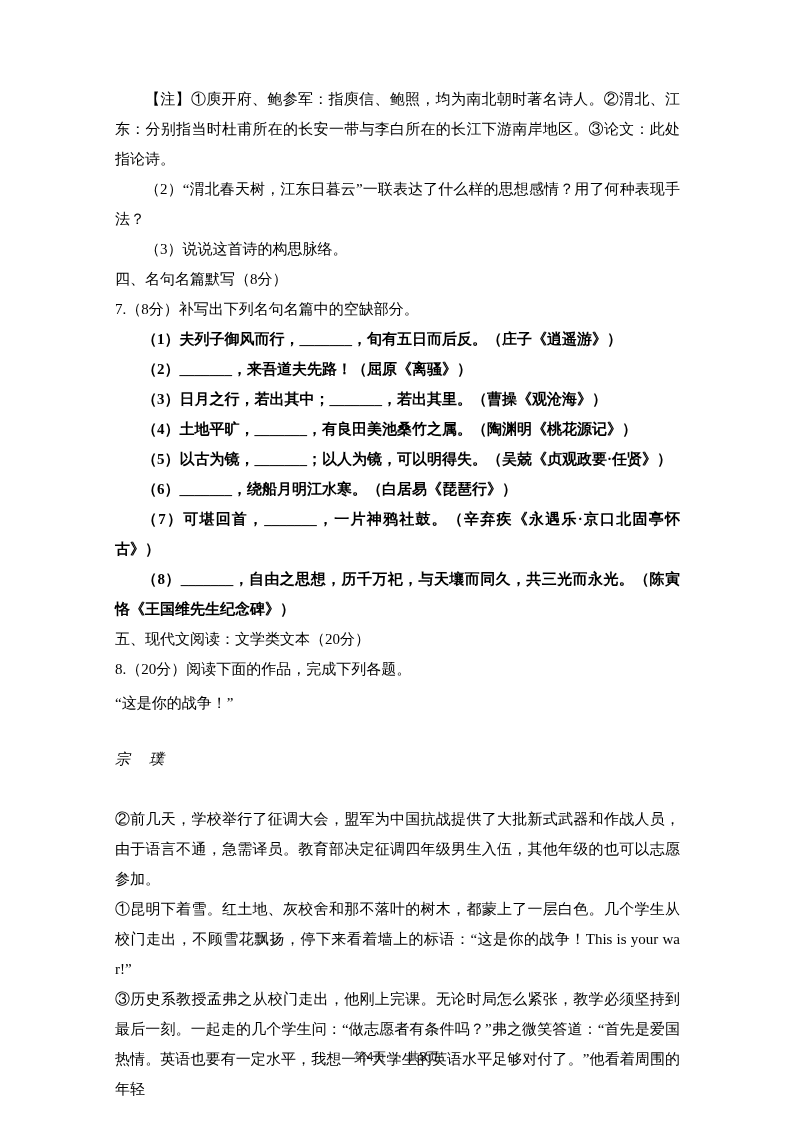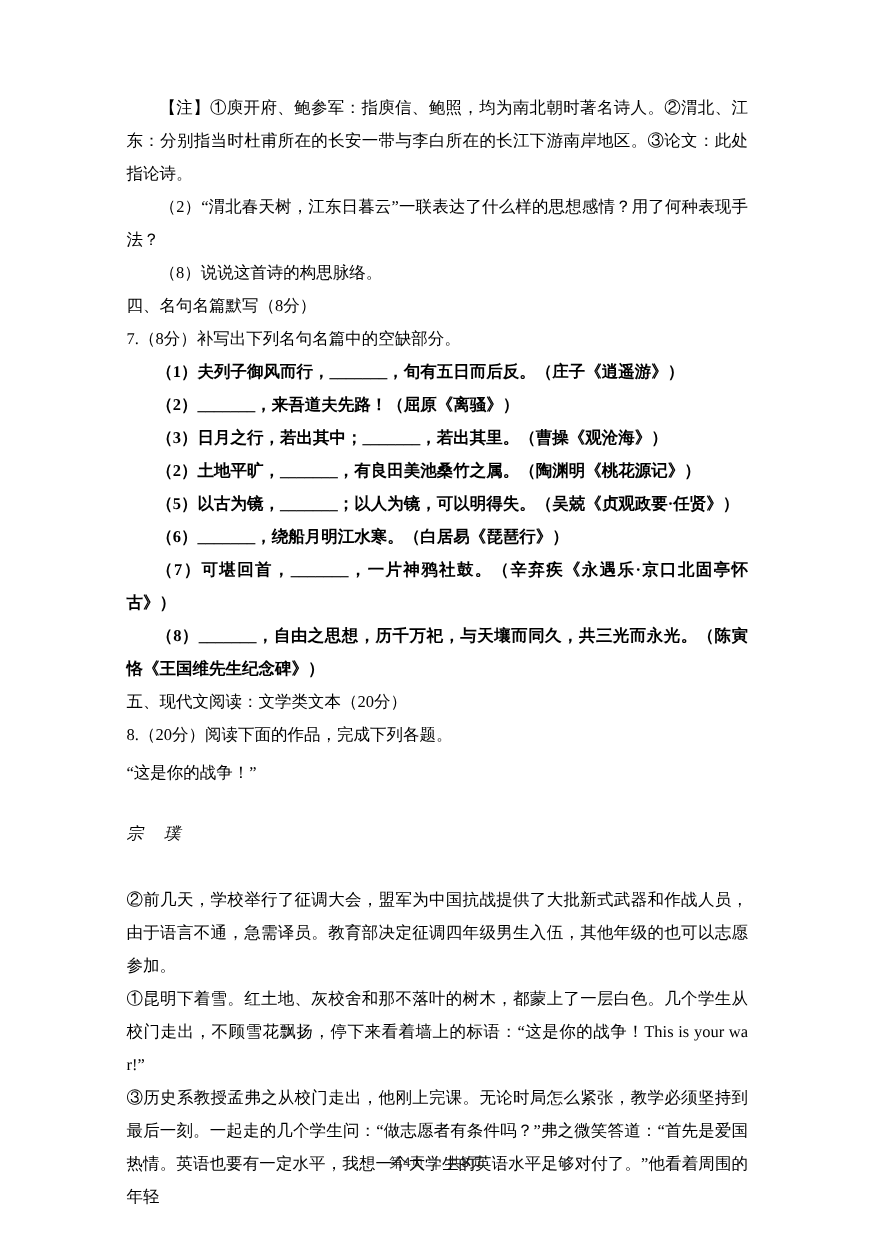--- a/index.html
+++ b/index.html
@@ -70,30 +70,30 @@
   }
 </style>
 </head>
 <body>
 
 <div class="page">
 
   <p class="indent">【注】①庾开府、鲍参军：指庾信、鲍照，均为南北朝时著名诗人。②渭北、江东：分别指当时杜甫所在的长安一带与李白所在的长江下游南岸地区。③论文：此处指论诗。</p>
 
   <p class="indent">（2）“渭北春天树，江东日暮云”一联表达了什么样的思想感情？用了何种表现手法？</p>
-  <p class="indent">（8）说说这首诗的构思脉络。</p>
+  <p class="indent">（3）说说这首诗的构思脉络。</p>
 
   <p class="heading">四、名句名篇默写（8分）</p>
 
   <p>7.（8分）补写出下列名句名篇中的空缺部分。</p>
 
   <p class="item">（1）夫列子御风而行，_______，旬有五日而后反。（庄子《逍遥游》）</p>
   <p class="item">（2）_______，来吾道夫先路！（屈原《离骚》）</p>
   <p class="item">（3）日月之行，若出其中；_______，若出其里。（曹操《观沧海》）</p>
-  <p class="item">（2）土地平旷，_______，有良田美池桑竹之属。（陶渊明《桃花源记》）</p>
+  <p class="item">（4）土地平旷，_______，有良田美池桑竹之属。（陶渊明《桃花源记》）</p>
   <p class="item">（5）以古为镜，_______；以人为镜，可以明得失。（吴兢《贞观政要·任贤》）</p>
   <p class="item">（6）_______，绕船月明江水寒。（白居易《琵琶行》）</p>
   <p class="item">（7）可堪回首，_______，一片神鸦社鼓。（辛弃疾《永遇乐·京口北固亭怀古》）</p>
   <p class="item">（8）_______，自由之思想，历千万祀，与天壤而同久，共三光而永光。（陈寅恪《王国维先生纪念碑》）</p>
 
   <p class="heading">五、现代文阅读：文学类文本（20分）</p>
 
   <p>8.（20分）阅读下面的作品，完成下列各题。</p>
 
   <p class="center reading-title">“这是你的战争！”</p>

